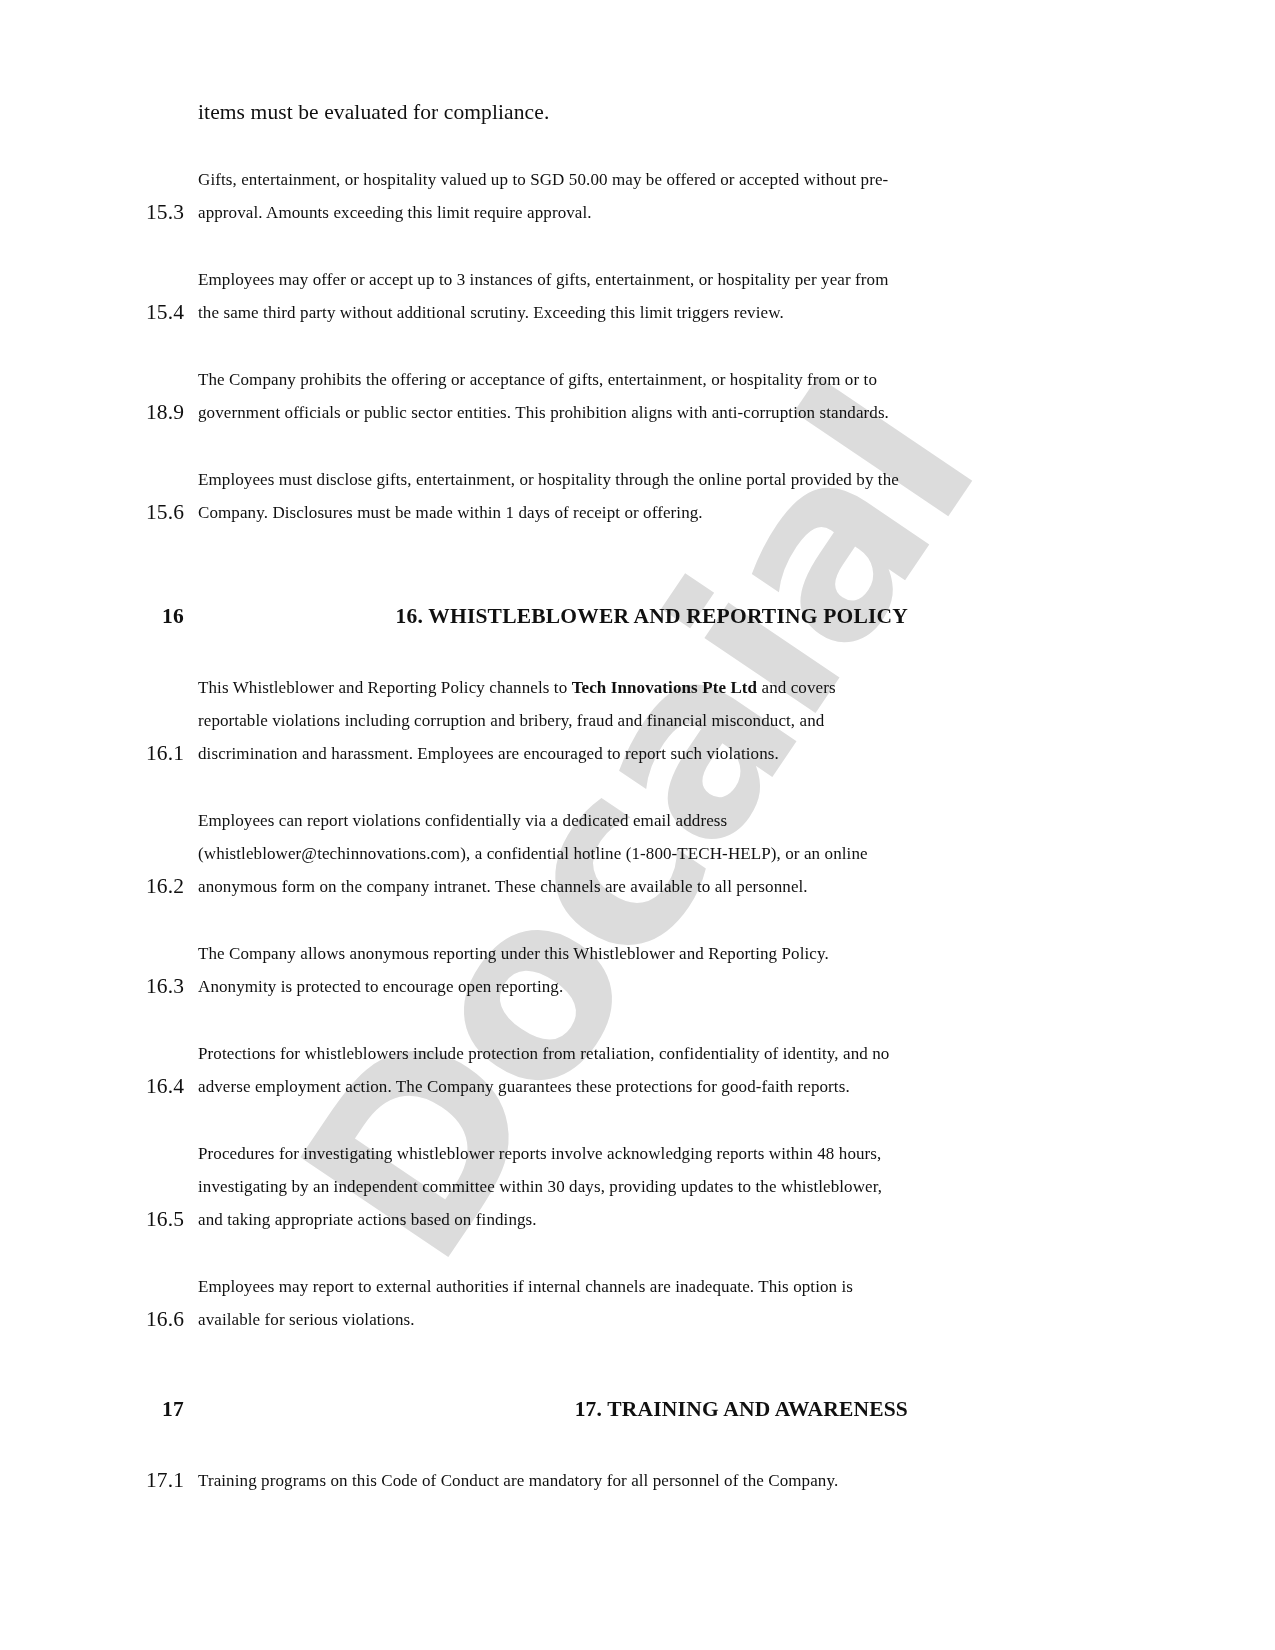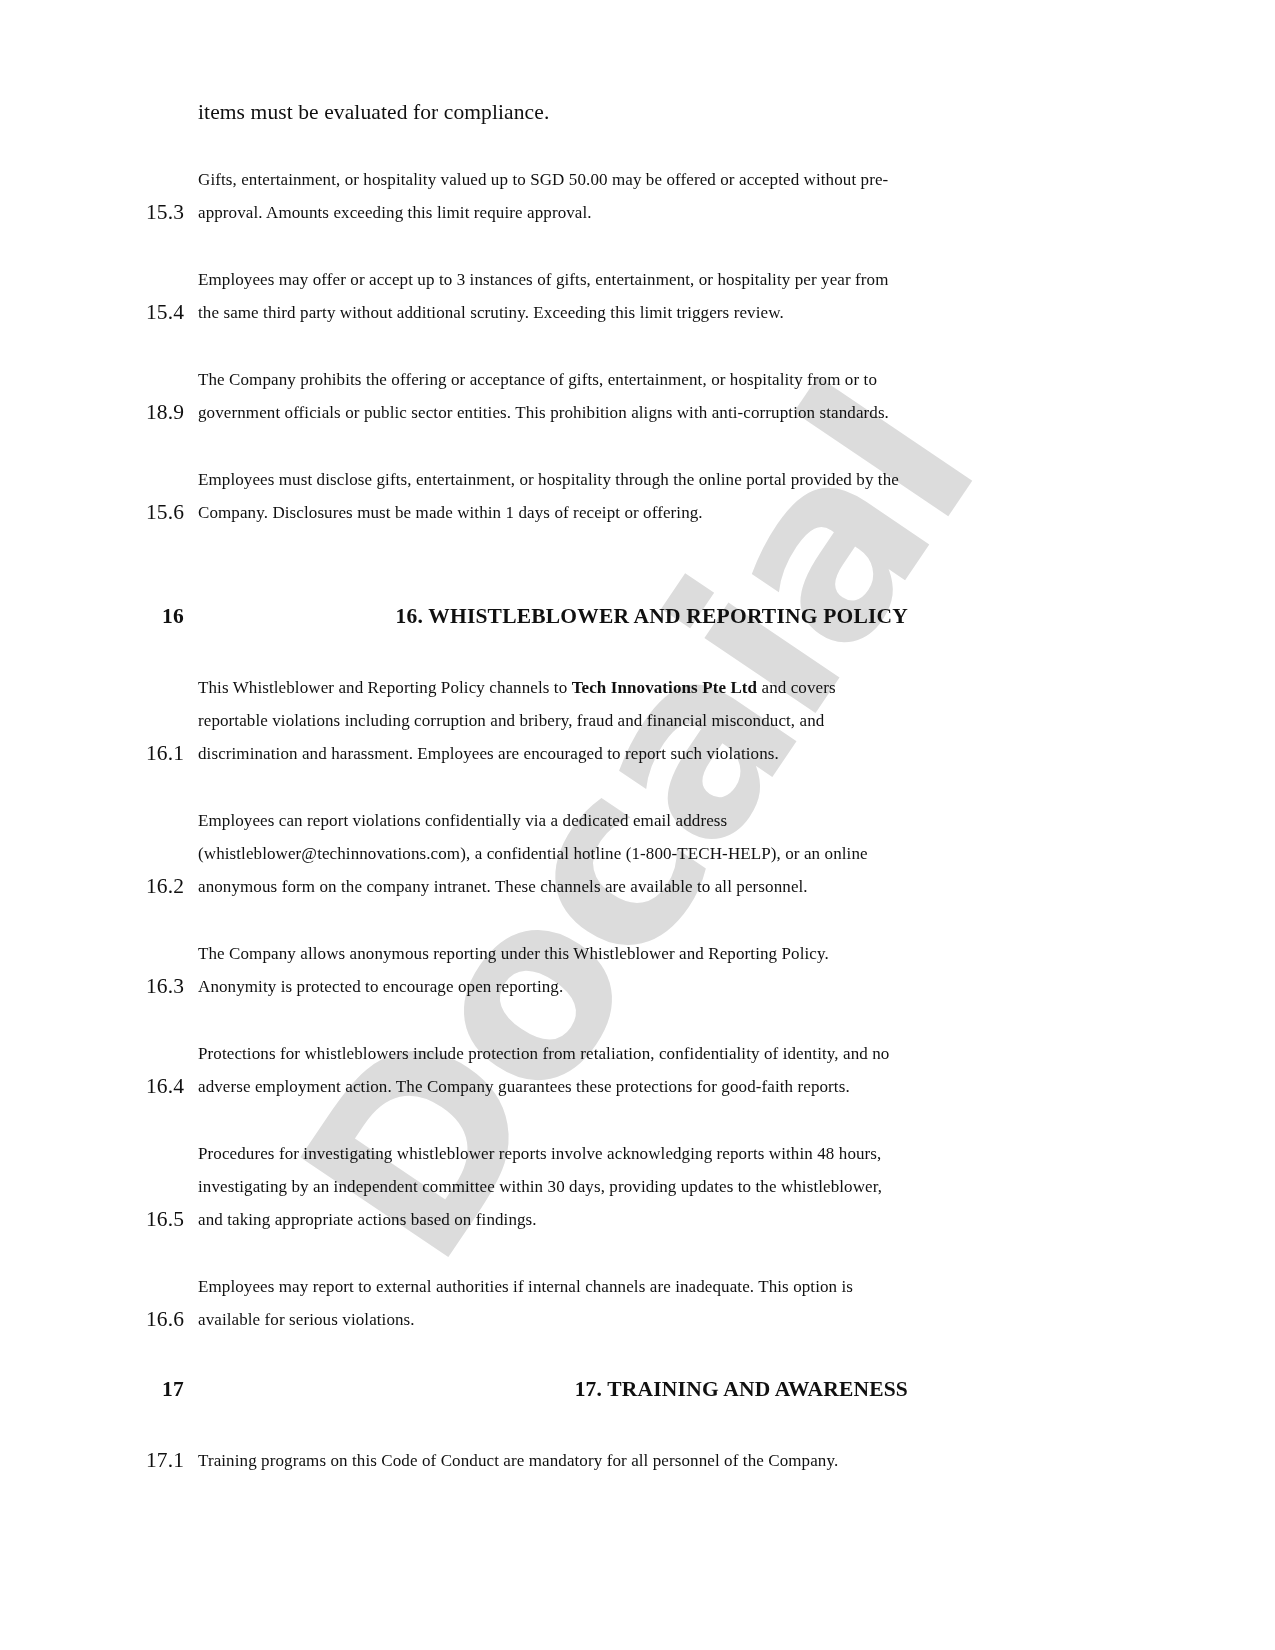--- a/index.html
+++ b/index.html
@@ -80,21 +80,21 @@
     padding-left: 14px;
     font-size: 17px;
     line-height: 33px;
     letter-spacing: 0.1px;
   }
   .clause-body b { font-weight: 700; }
 
   .heading {
     display: flex;
     align-items: flex-start;
-    margin-top: 38px;
+    margin-top: 58px;
   }
   .heading.first-heading { margin-top: 72px; gap: 28px; }
   .heading-num {
     flex: 0 0 56px;
     width: 56px;
     text-align: right;
     font-size: 21.5px;
     line-height: 30px;
     font-weight: 700;
     letter-spacing: 0.2px;

